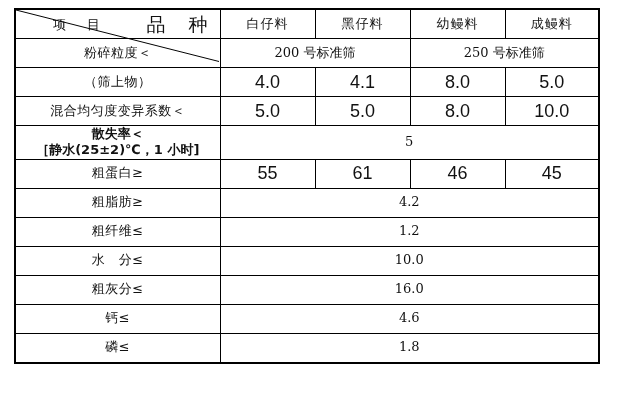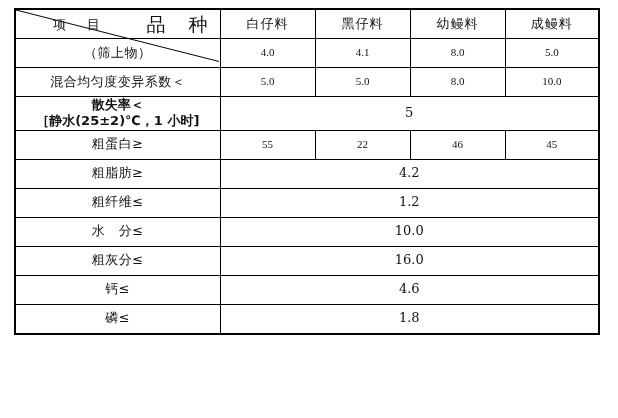--- a/index.html
+++ b/index.html
@@ -78,22 +78,22 @@
     letter-spacing: 1px;
   }
   td.rowlabel {
     text-align: left;
     padding-left: 10px;
     font-size: 13px;
     letter-spacing: 0.5px;
     white-space: nowrap;
   }
   td.num {
-    font-size: 11px;
-    font-family: Liberation Serif, serif;
+    font-size: 18px;
+    font-family: Liberation Sans, sans-serif;
   }
   td.span-all, td.span-2 {
     font-size: 13px;
     font-family: "DejaVu Serif", "Liberation Serif", serif;
   }
   td.two-line {
     text-align: left;
     padding-left: 10px;
     font-size: 13px;
     line-height: 1.5;
@@ -122,20 +122,25 @@
           </svg>
           <span class="pinzhong">品　种</span>
           <span class="xiangmu">项　目</span>
         </td>
         <td class="hdr">白仔料</td>
         <td class="hdr">黑仔料</td>
         <td class="hdr">幼鳗料</td>
         <td class="hdr">成鳗料</td>
       </tr>
 
+      <tr>
+        <td class="rowlabel" rowspan="1">粉碎粒度＜</td>
+        <td class="span-2" colspan="2">200 号标准筛</td>
+        <td class="span-2" colspan="2">250 号标准筛</td>
+      </tr>
 
       <tr>
         <td class="rowlabel">（筛上物）</td>
         <td class="num">4.0</td>
         <td class="num">4.1</td>
         <td class="num">8.0</td>
         <td class="num">5.0</td>
       </tr>
 
       <tr>
@@ -150,21 +155,21 @@
         <td class="two-line">
           <div>散失率＜</div>
           <div>［静水(25±2)℃，1 小时]</div>
         </td>
         <td class="span-all" colspan="4">5</td>
       </tr>
 
       <tr>
         <td class="rowlabel">粗蛋白≥</td>
         <td class="num">55</td>
-        <td class="num">22</td>
+        <td class="num">61</td>
         <td class="num">46</td>
         <td class="num">45</td>
       </tr>
 
       <tr>
         <td class="rowlabel">粗脂肪≥</td>
         <td class="span-all" colspan="4">4.2</td>
       </tr>
 
       <tr>

